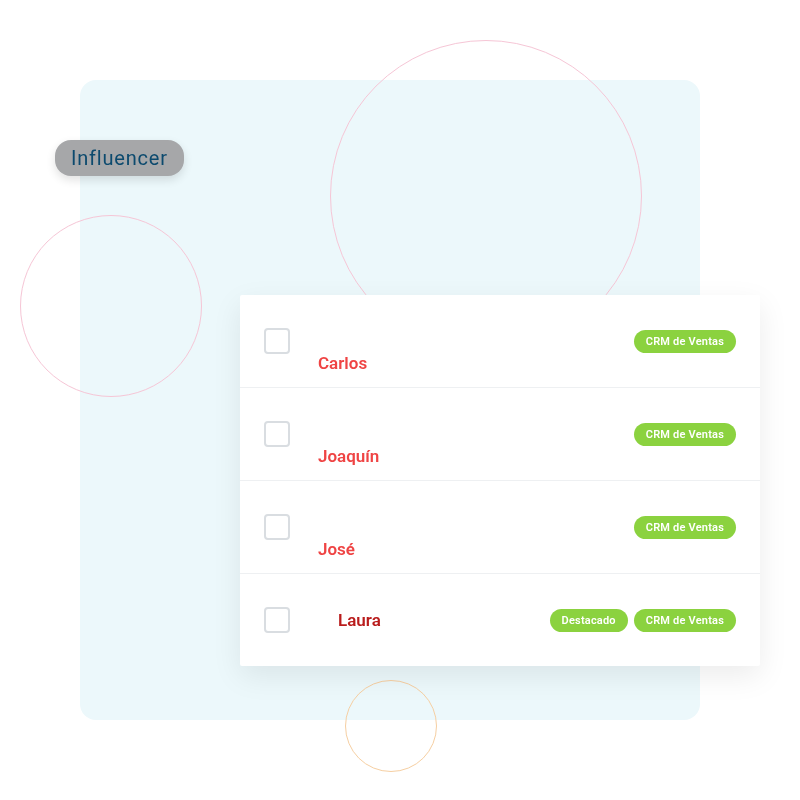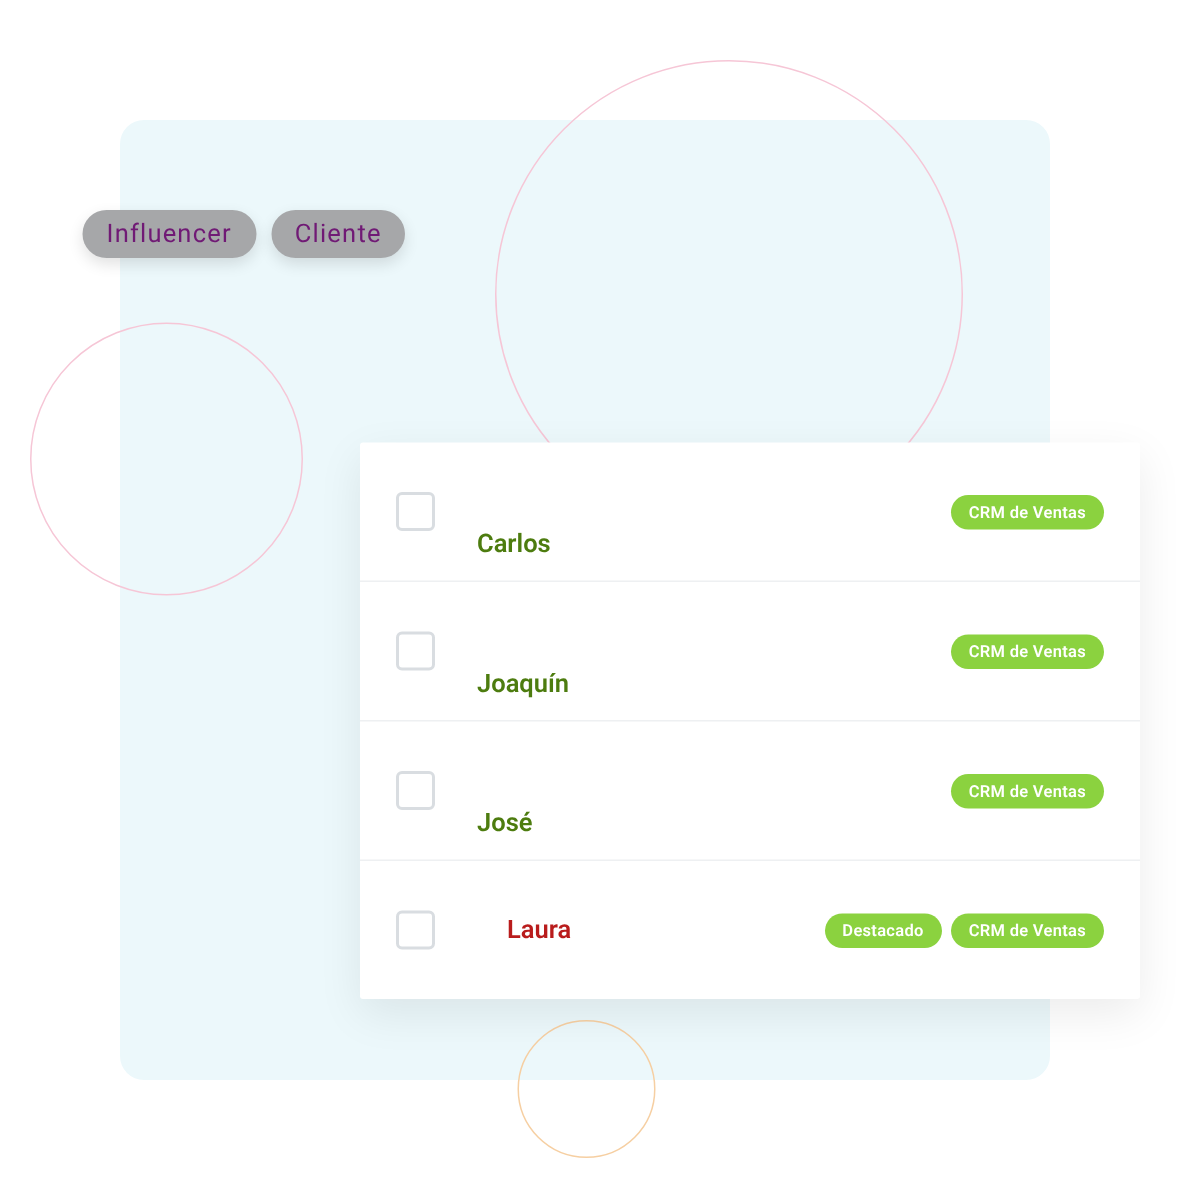--- a/index.html
+++ b/index.html
@@ -59,24 +59,24 @@
     position: absolute;
     left: 55px;
     top: 140px;
     display: flex;
     flex-wrap: wrap;
     gap: 10px 10px;
     width: 430px;
   }
   .filter-tag {
     background: #a6a7a9;
-    color: #701a75;
+    color: #0c4a6e;
     border-radius: 16px;
     padding: 6px 16px;
-    font-size: 17px;
+    font-size: 20px;
     letter-spacing: 0.8px;
     box-shadow: 0 4px 10px rgba(0,0,0,0.12);
     cursor: pointer;
     display: inline-flex;
     align-items: center;
   }
 
   
   .list-card {
     position: absolute;
@@ -106,21 +106,21 @@
     cursor: pointer;
     flex-shrink: 0;
   }
   .contact-name {
     margin-left: 28px;
     font-size: 17px;
     font-weight: 600;
     cursor: pointer;
     flex-shrink: 0;
   }
-  .name-default { color: #4d7c0f; margin-top: 44px; }
+  .name-default { color: #ef4444; margin-top: 44px; }
   .name-active  { color: #b91c1c; margin-left: 48px; }
   .spacer { flex: 1; }
   .badge {
     background: #8bd23f;
     color: #ffffff;
     font-size: 11px;
     font-weight: 600;
     letter-spacing: 0.2px;
     border-radius: 12px;
     padding: 5px 12px;
@@ -133,21 +133,20 @@
 <body>
 
 <div class="stage">
   <div class="bg-panel"></div>
   <div class="circle-pink-large"></div>
   <div class="circle-pink-small"></div>
   <div class="circle-orange-bottom"></div>
 
   <div class="filters">
     <div class="filter-tag">Influencer</div>
-    <div class="filter-tag">Cliente</div>
   </div>
 
   <div class="list-card">
 
     <div class="list-row">
       <div class="checkbox"></div>
       <div class="contact-name name-default">Carlos</div>
       <div class="spacer"></div>
       <div class="badge">CRM de Ventas</div>
     </div>

